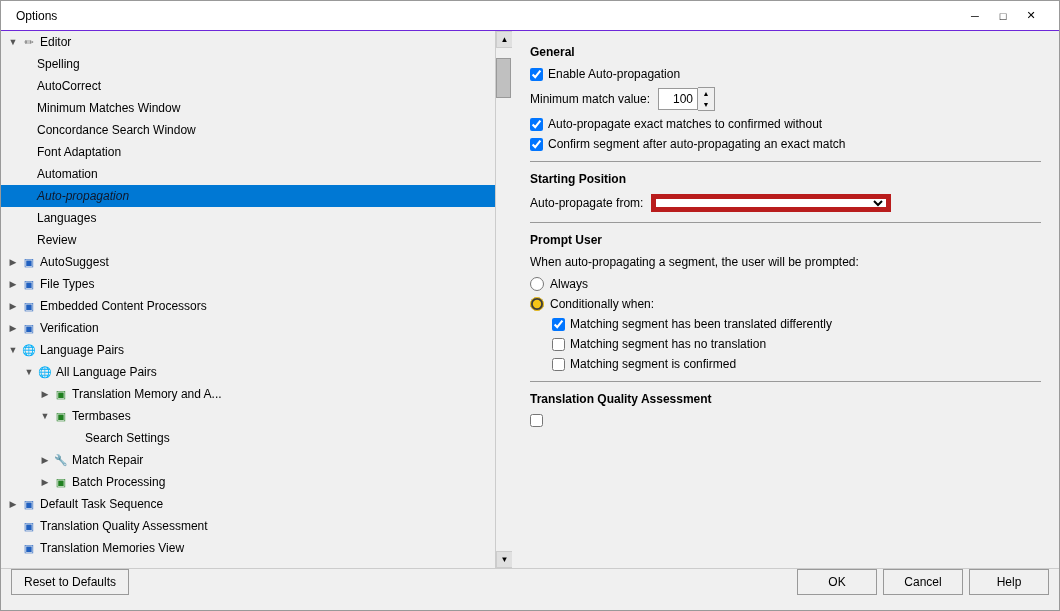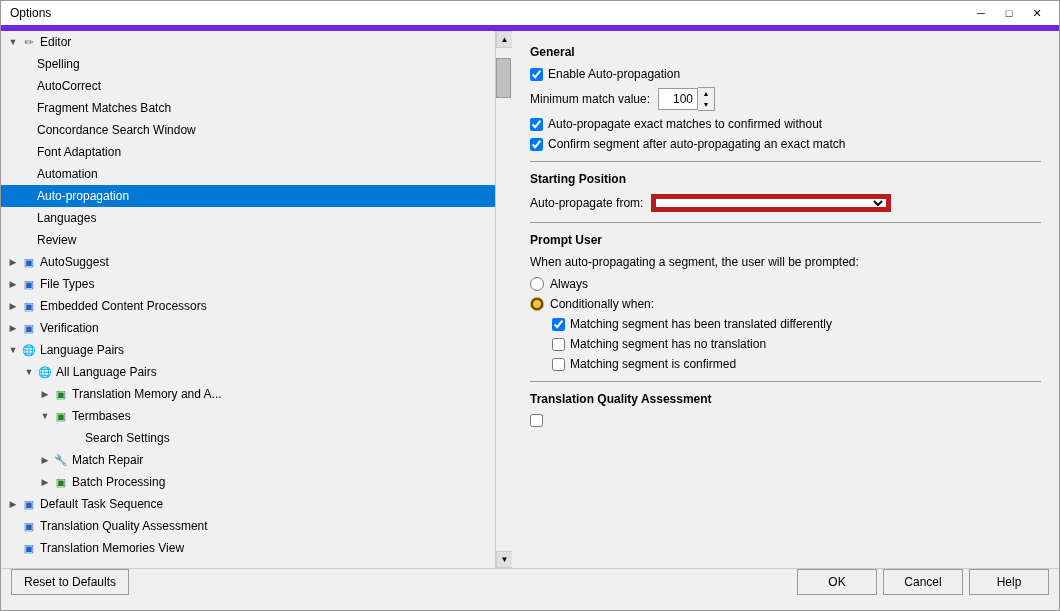--- a/index.html
+++ b/index.html
@@ -13,22 +13,22 @@
       display: flex;
       flex-direction: column;
       box-shadow: 2px 2px 8px rgba(0,0,0,0.3);
     }
 
     .title-bar {
       height: 30px;
       background: #fff;
       display: flex;
       align-items: center;
-      padding: 0 9px;
-      border-bottom: 6px solid #6d28d9;
+      padding: 0 15px;
+      border-bottom: 1px solid #6d28d9;
       user-select: none;
     }
 
     .title-bar-text {
       flex: 1;
       font-size: 12px;
       color: #000;
     }
 
     .title-bar-controls {
@@ -57,21 +57,21 @@
 
     .tree-item {
       display: flex;
       align-items: center;
       height: 22px;
       padding-left: 4px;
       cursor: pointer;
       white-space: nowrap;
     }
     .tree-item.selected { background: #0078d4; color: white; }
-    .tree-item.selected .item-label { color: #ffffff; }
+    .tree-item.selected .item-label { color: #0f172a; font-style: italic; }
 
     .expand-btn {
       width: 16px;
       height: 16px;
       display: flex;
       align-items: center;
       justify-content: center;
       font-size: 9px;
       color: #555;
       flex-shrink: 0;
@@ -317,21 +317,21 @@
         <div class="tree-item indent-1">
           <span class="expand-btn"></span>
           <span class="item-label">Spelling</span>
         </div>
         <div class="tree-item indent-1">
           <span class="expand-btn"></span>
           <span class="item-label">AutoCorrect</span>
         </div>
         <div class="tree-item indent-1">
           <span class="expand-btn"></span>
-          <span class="item-label">Fragment Matches Batch</span>
+          <span class="item-label">Minimum Matches Window</span>
         </div>
         <div class="tree-item indent-1">
           <span class="expand-btn"></span>
           <span class="item-label">Concordance Search Window</span>
         </div>
         <div class="tree-item indent-1">
           <span class="expand-btn"></span>
           <span class="item-label">Font Adaptation</span>
         </div>
         <div class="tree-item indent-1">

